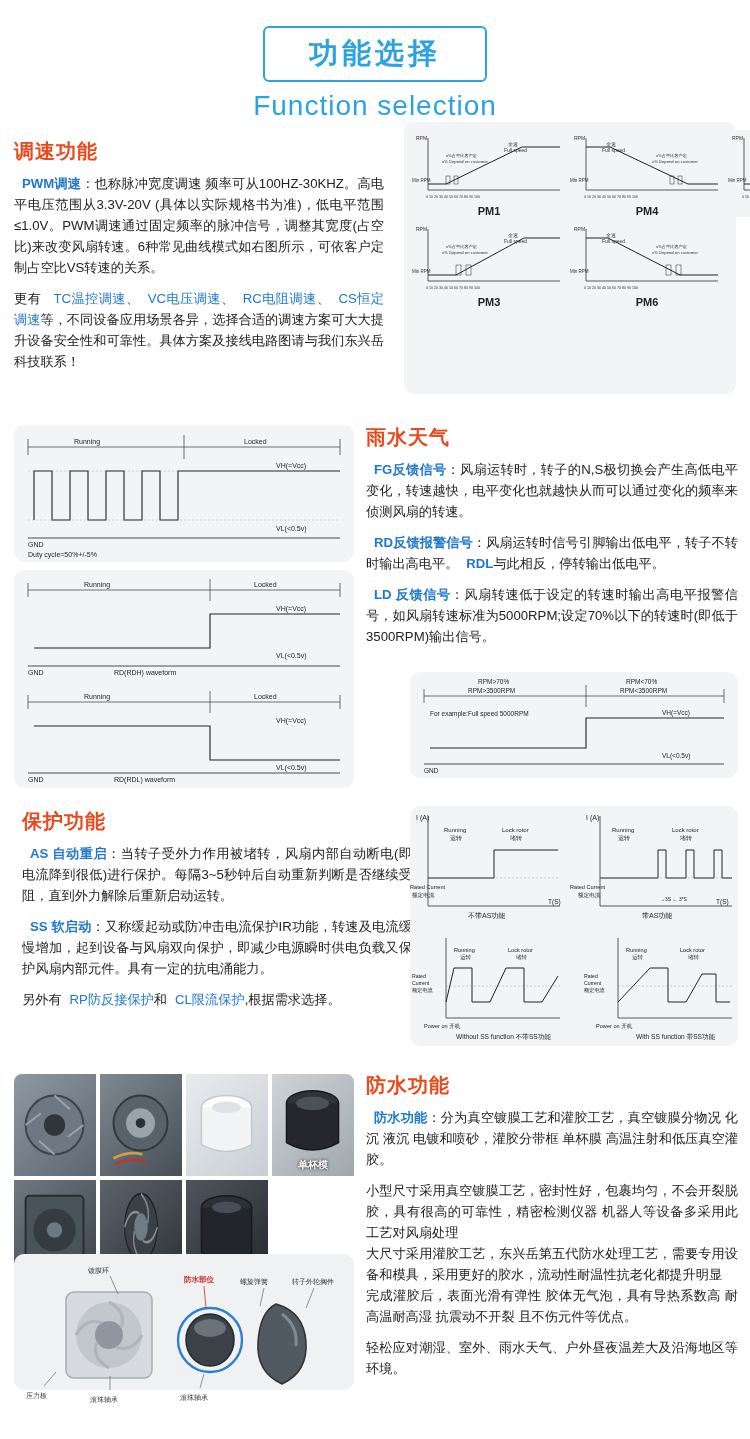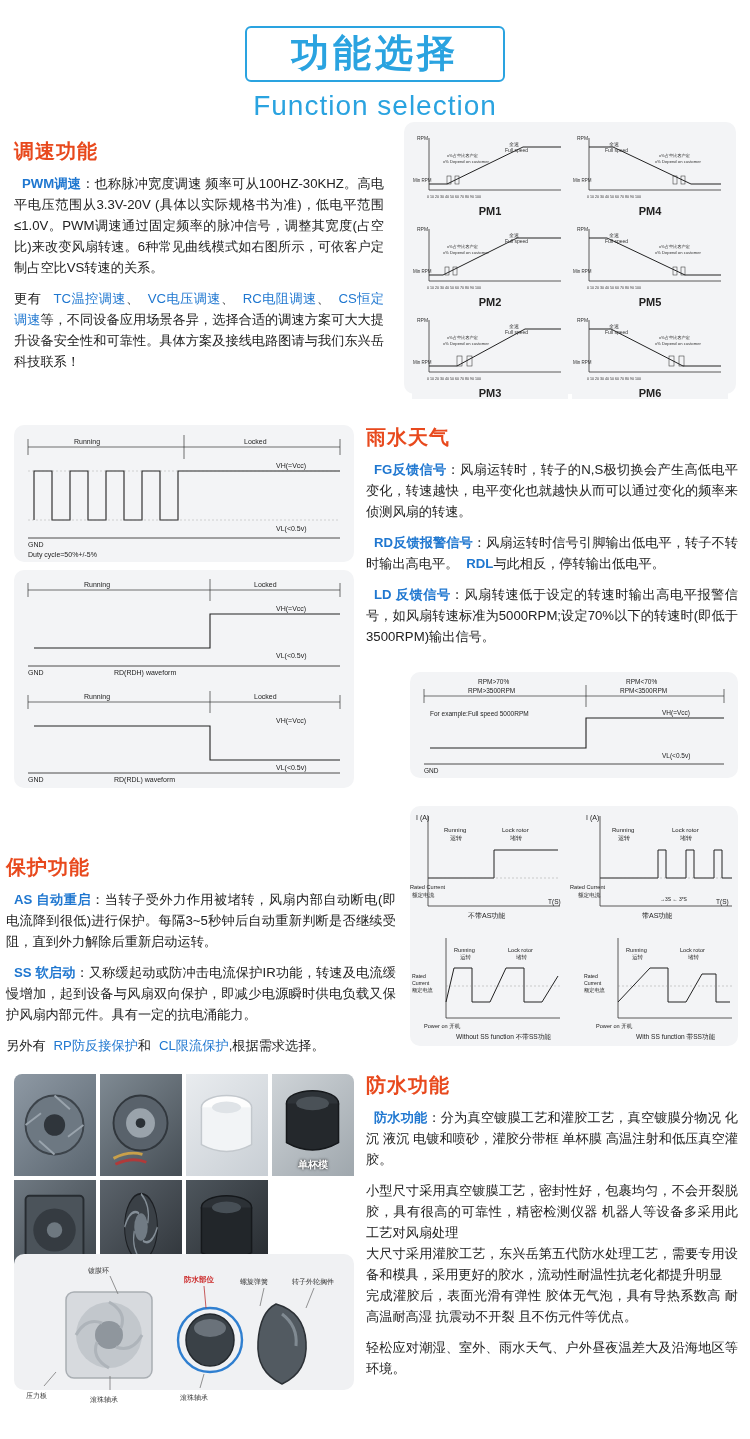--- a/index.html
+++ b/index.html
@@ -17,21 +17,21 @@
   
   .header { text-align:center; padding-top:26px; }
   .title-box {
     display:inline-block;
     border:2px solid #2aa3e0;
     border-radius:6px;
     padding:6px 44px 8px 44px;
     background:#fff;
   }
   .title-box .title-cn {
-    font-size:38px;
+    font-size:29px;
     color:#2aa3e0;
     letter-spacing:4px;
     font-weight:bold;
     line-height:38px;
   }
   .title-en {
     margin-top:8px;
     font-size:28px;
     color:#2aa3e0;
     letter-spacing:1px;
@@ -62,32 +62,32 @@
       background:#f3f4f6; border-radius:10px; padding:8px; }
 
   #signal-wave-1 { left:14px; top:425px; width:340px; height:137px;
       background:#f3f4f6; border-radius:10px; }
   #signal-wave-2 { left:14px; top:570px; width:340px; height:218px;
       background:#f3f4f6; border-radius:10px; }
   #signal-text { left:366px; top:424px; width:372px; }
   #signal-wave-3 { left:410px; top:672px; width:328px; height:106px;
       background:#f3f4f6; border-radius:10px; }
 
-  #protect-text { left:6px; top:808px; width:390px;margin-top:46px; }
+  #protect-text { left:22px; top:808px; width:390px; }
   #protect-charts { left:410px; top:806px; width:328px; height:240px;
       background:#f3f4f6; border-radius:10px; }
 
   #water-photos { left:14px; top:1074px; width:340px; height:208px;
       border-radius:8px; overflow:hidden; }
   #water-diagram { left:14px; top:1254px; width:340px; height:136px;
       background:#f0f1f3; border-radius:10px; }
   #water-text { left:366px; top:1072px; width:372px; }
 
   
-  .pm-grid { display:grid; grid-template-columns:1fr 1fr; gap:4px; }
+  .pm-grid { display:grid; grid-template-columns:1fr 1fr 1fr 1fr; gap:4px; }
   .pm-cell { background:#f3f4f6; position:relative; }
   .pm-cap { text-align:center; font-size:11px; font-weight:bold; margin-top:1px; }
   .pm-svg { display:block; margin:0 auto; }
 
   
   .wave-card { background:#f3f4f6; border-radius:10px; }
 
   
   .ph-grid { display:grid; grid-template-columns:repeat(4,1fr);
              grid-template-rows:repeat(2,1fr); gap:4px; height:100%; width:100%; }

